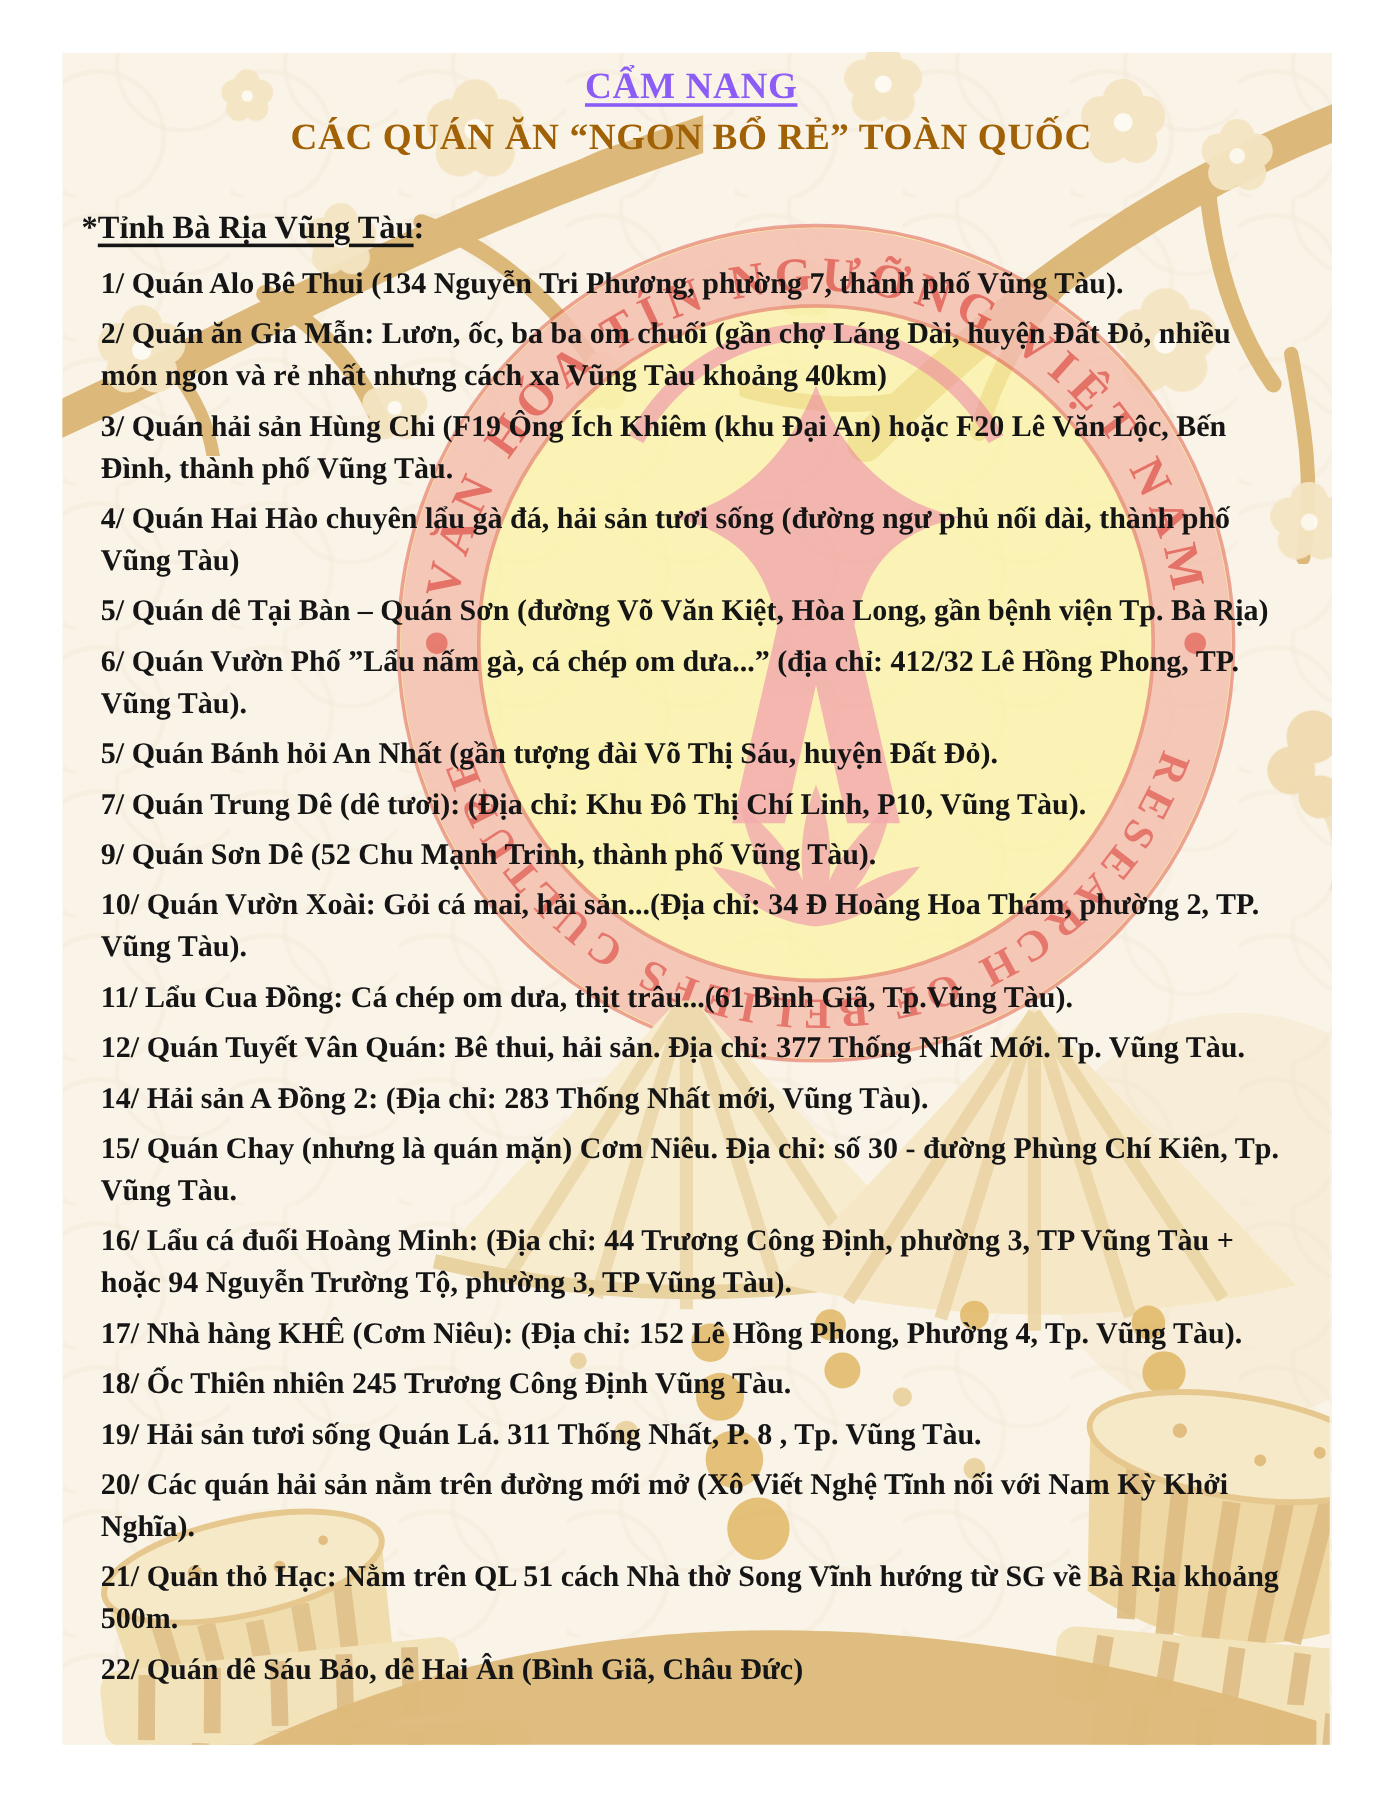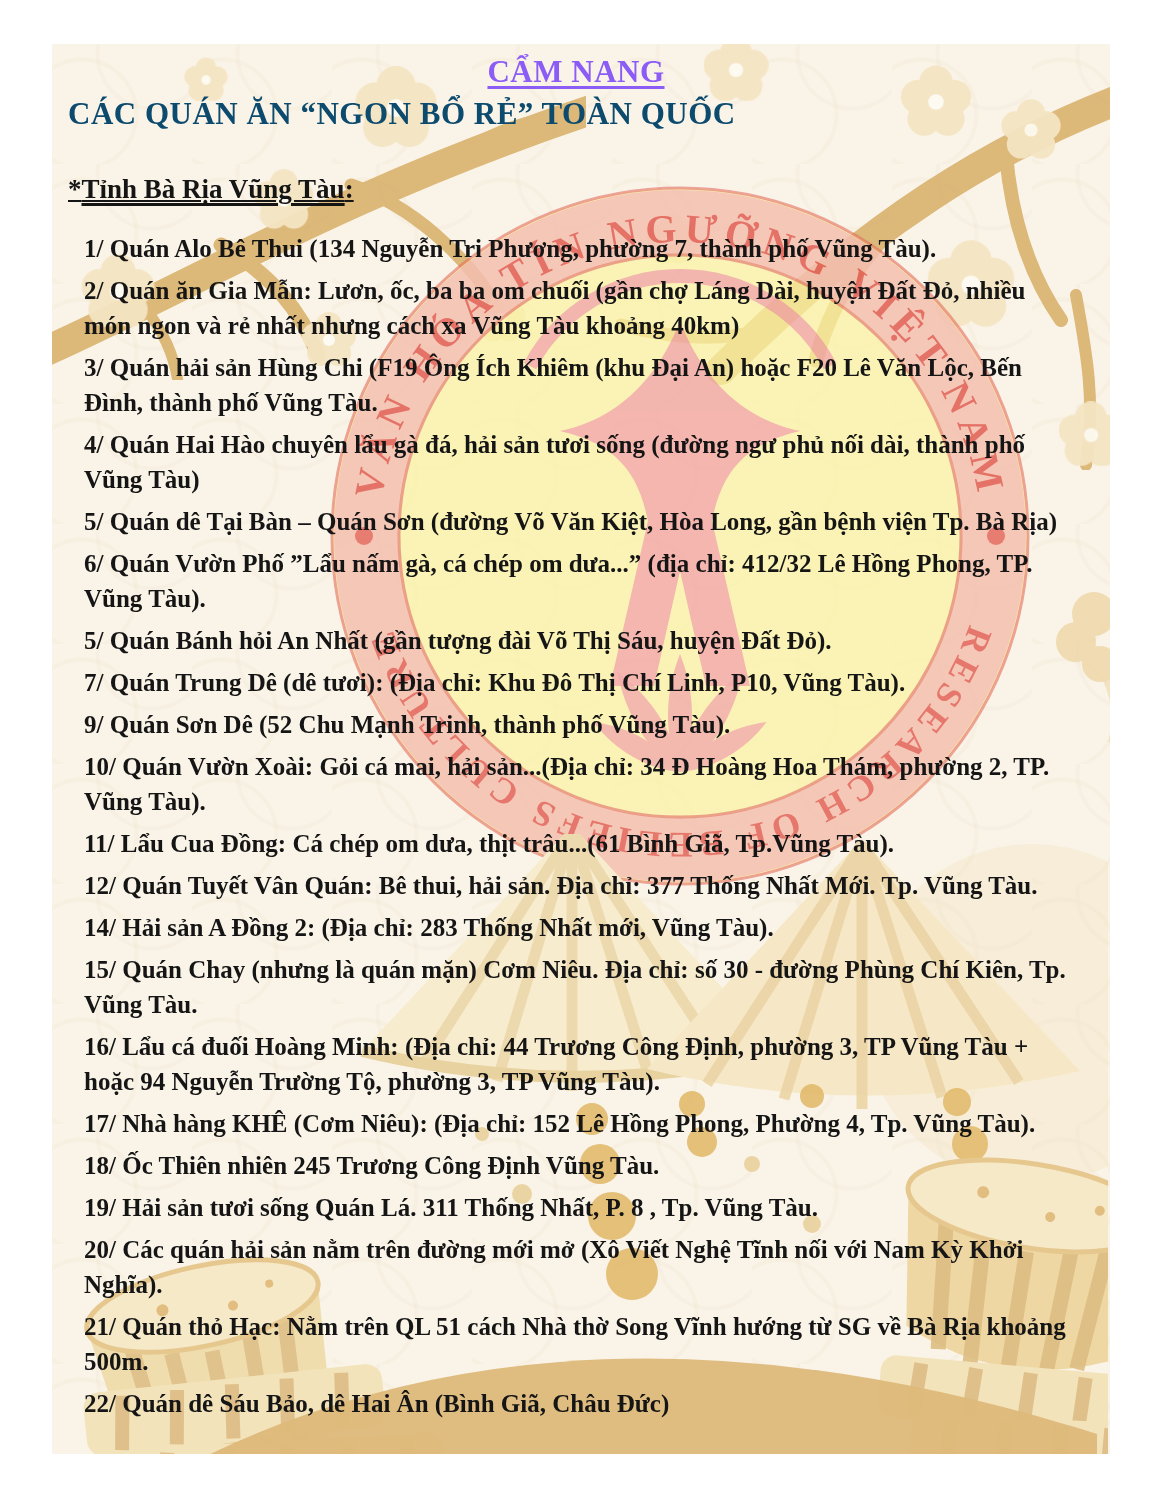--- a/index.html
+++ b/index.html
@@ -24,25 +24,25 @@
   .content{
     position:absolute;inset:0;padding:8px 26px 0 16px;z-index:5;
     color:#151515;font-weight:bold;
   }
   .title1{
     margin:0 0 0;text-align:center;font-size:31px;line-height:40px;
     color:#8b5cf6;text-decoration:underline;text-decoration-thickness:3px;text-underline-offset:4px;
     font-weight:bold;letter-spacing:.5px;
   }
   .title2{
-    margin:1px 0 0;text-align:left;font-size:31px;line-height:42px;
-    color:#0c4a6e;font-weight:bold;letter-spacing:.5px;
+    margin:1px 0 0;text-align:center;font-size:31px;line-height:42px;
+    color:#a16207;font-weight:bold;letter-spacing:.5px;
   }
   .section{
-    margin:36px 0 24px;font-size:27px;line-height:36px;font-weight:bold;text-decoration:underline;
+    margin:36px 0 12px;font-size:27px;line-height:36px;font-weight:bold;
   }
   .section .u{text-decoration:underline;text-decoration-thickness:2.5px;text-underline-offset:5px;}
   .list p.item{
     margin:0 16px 7px;font-size:25px;line-height:35px;font-weight:bold;
   }
 </style>
 </head>
 <body>
 
 <div class="panel">

